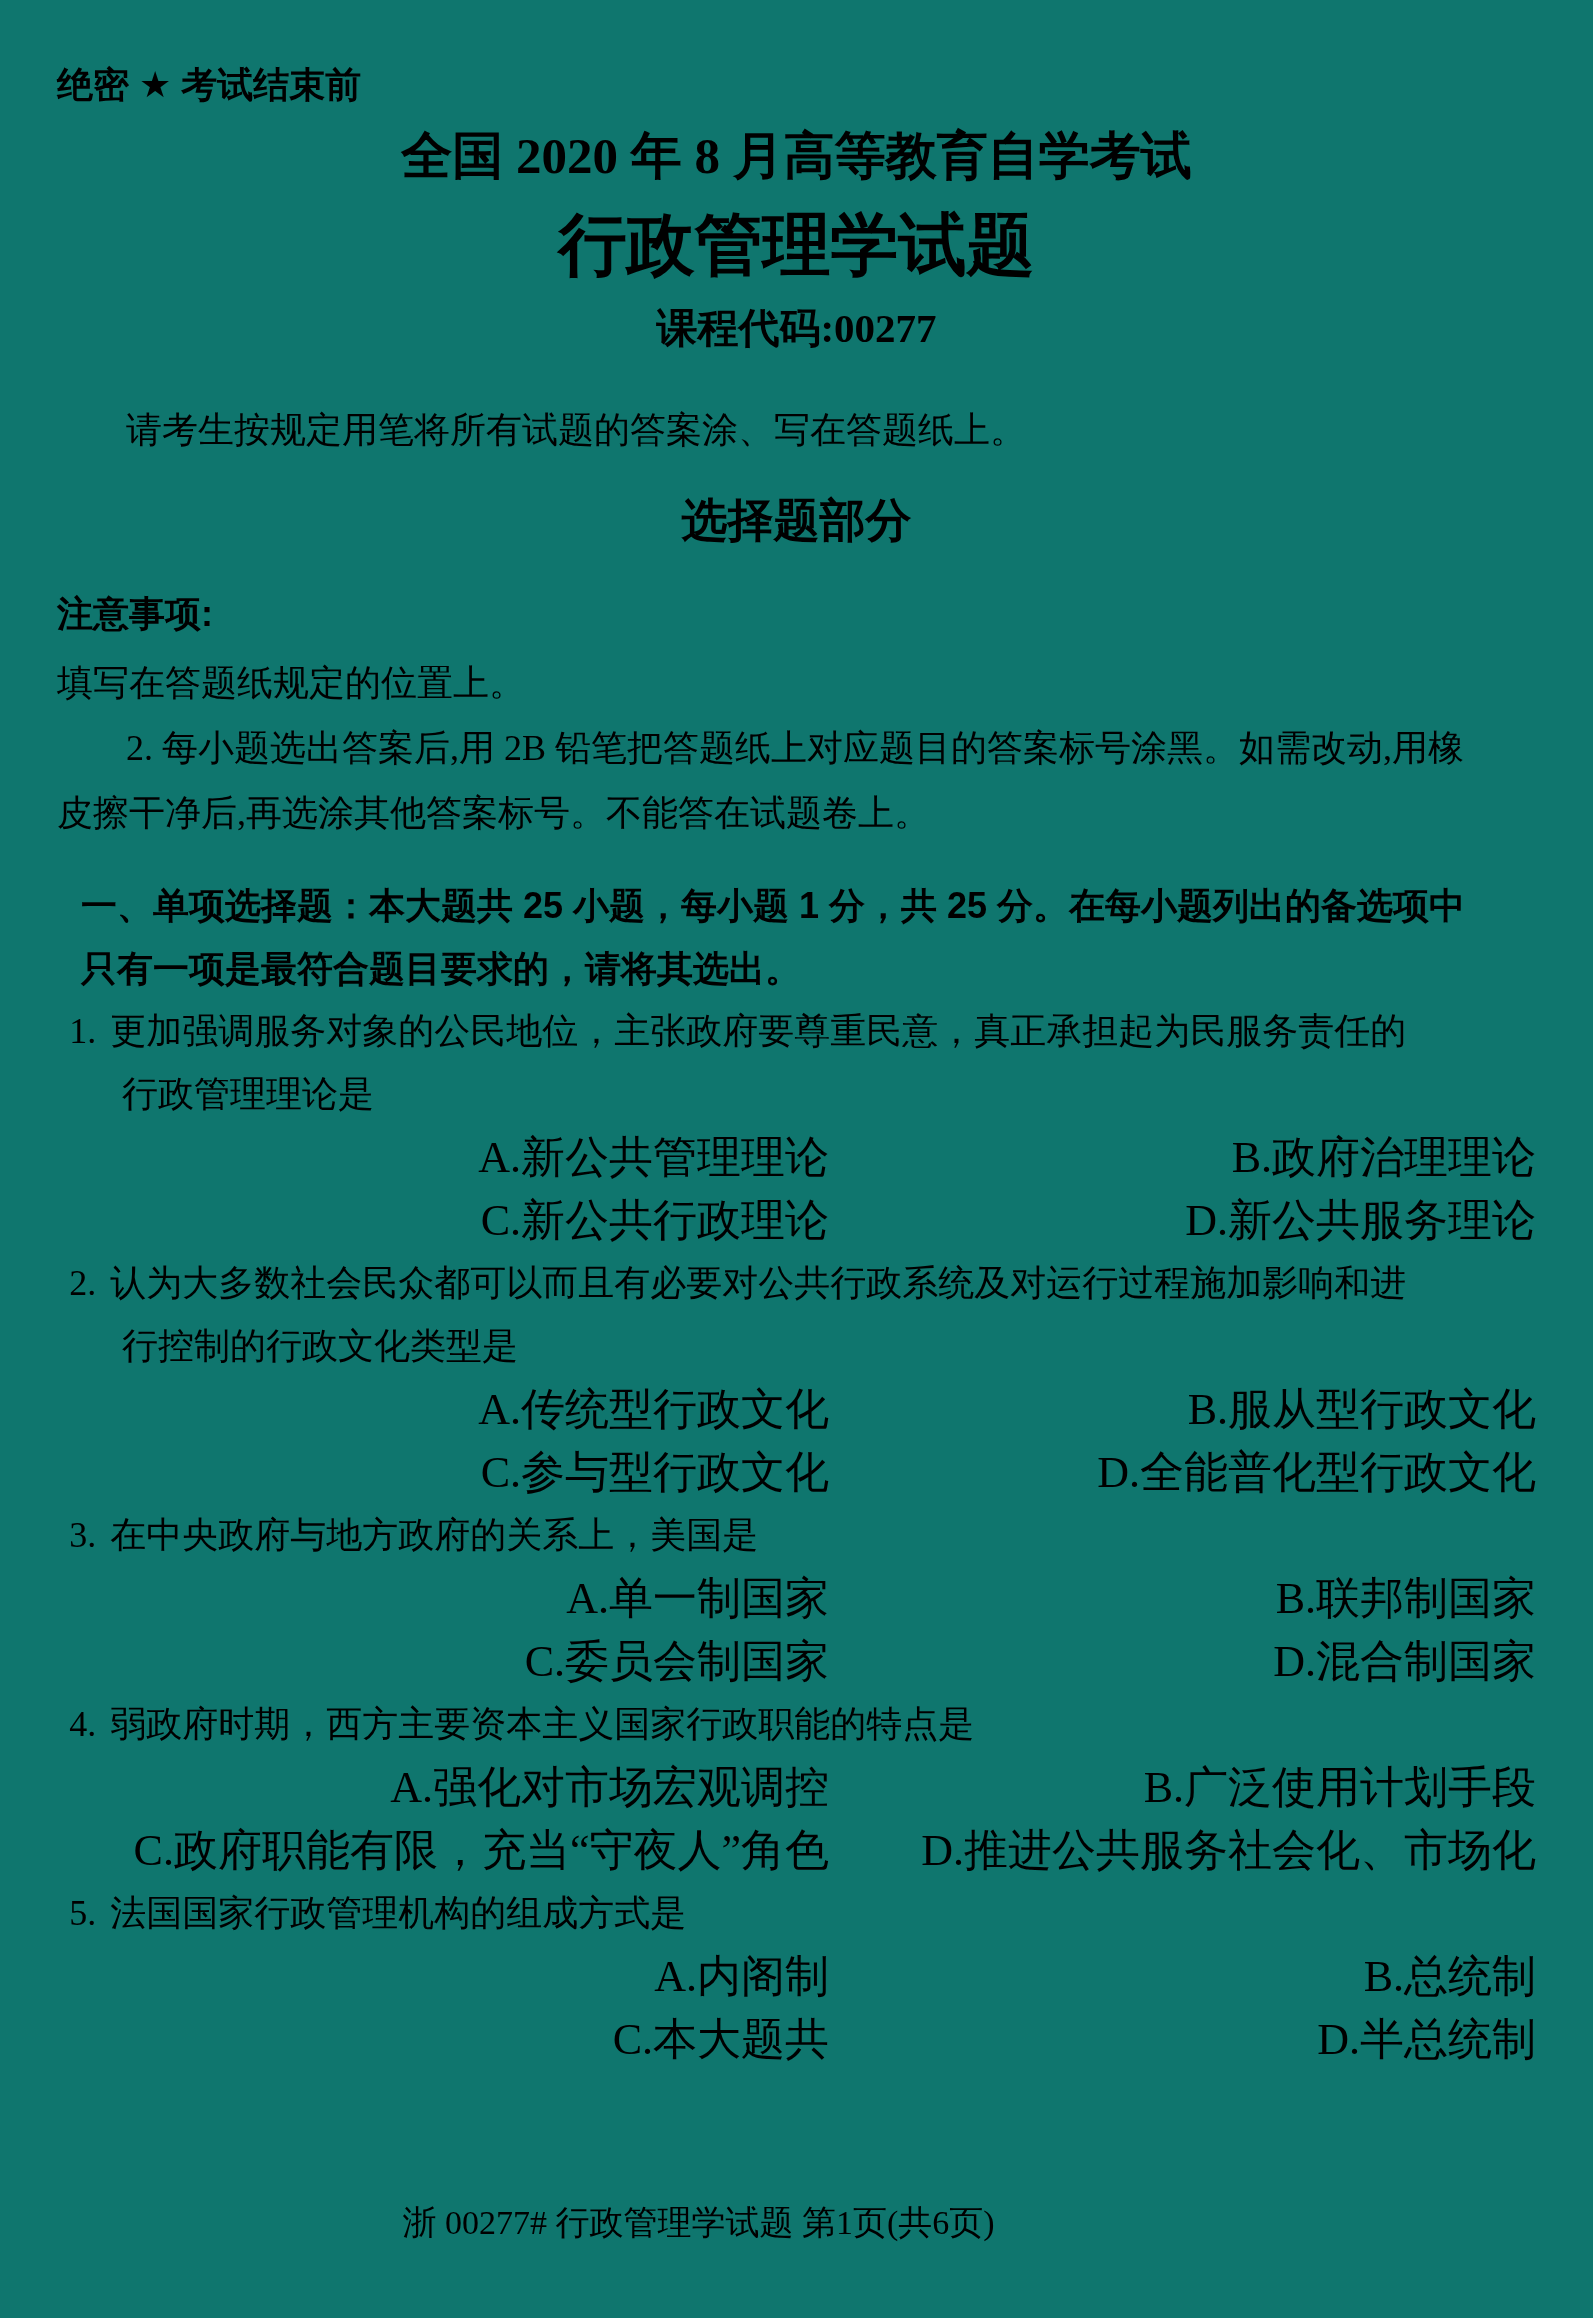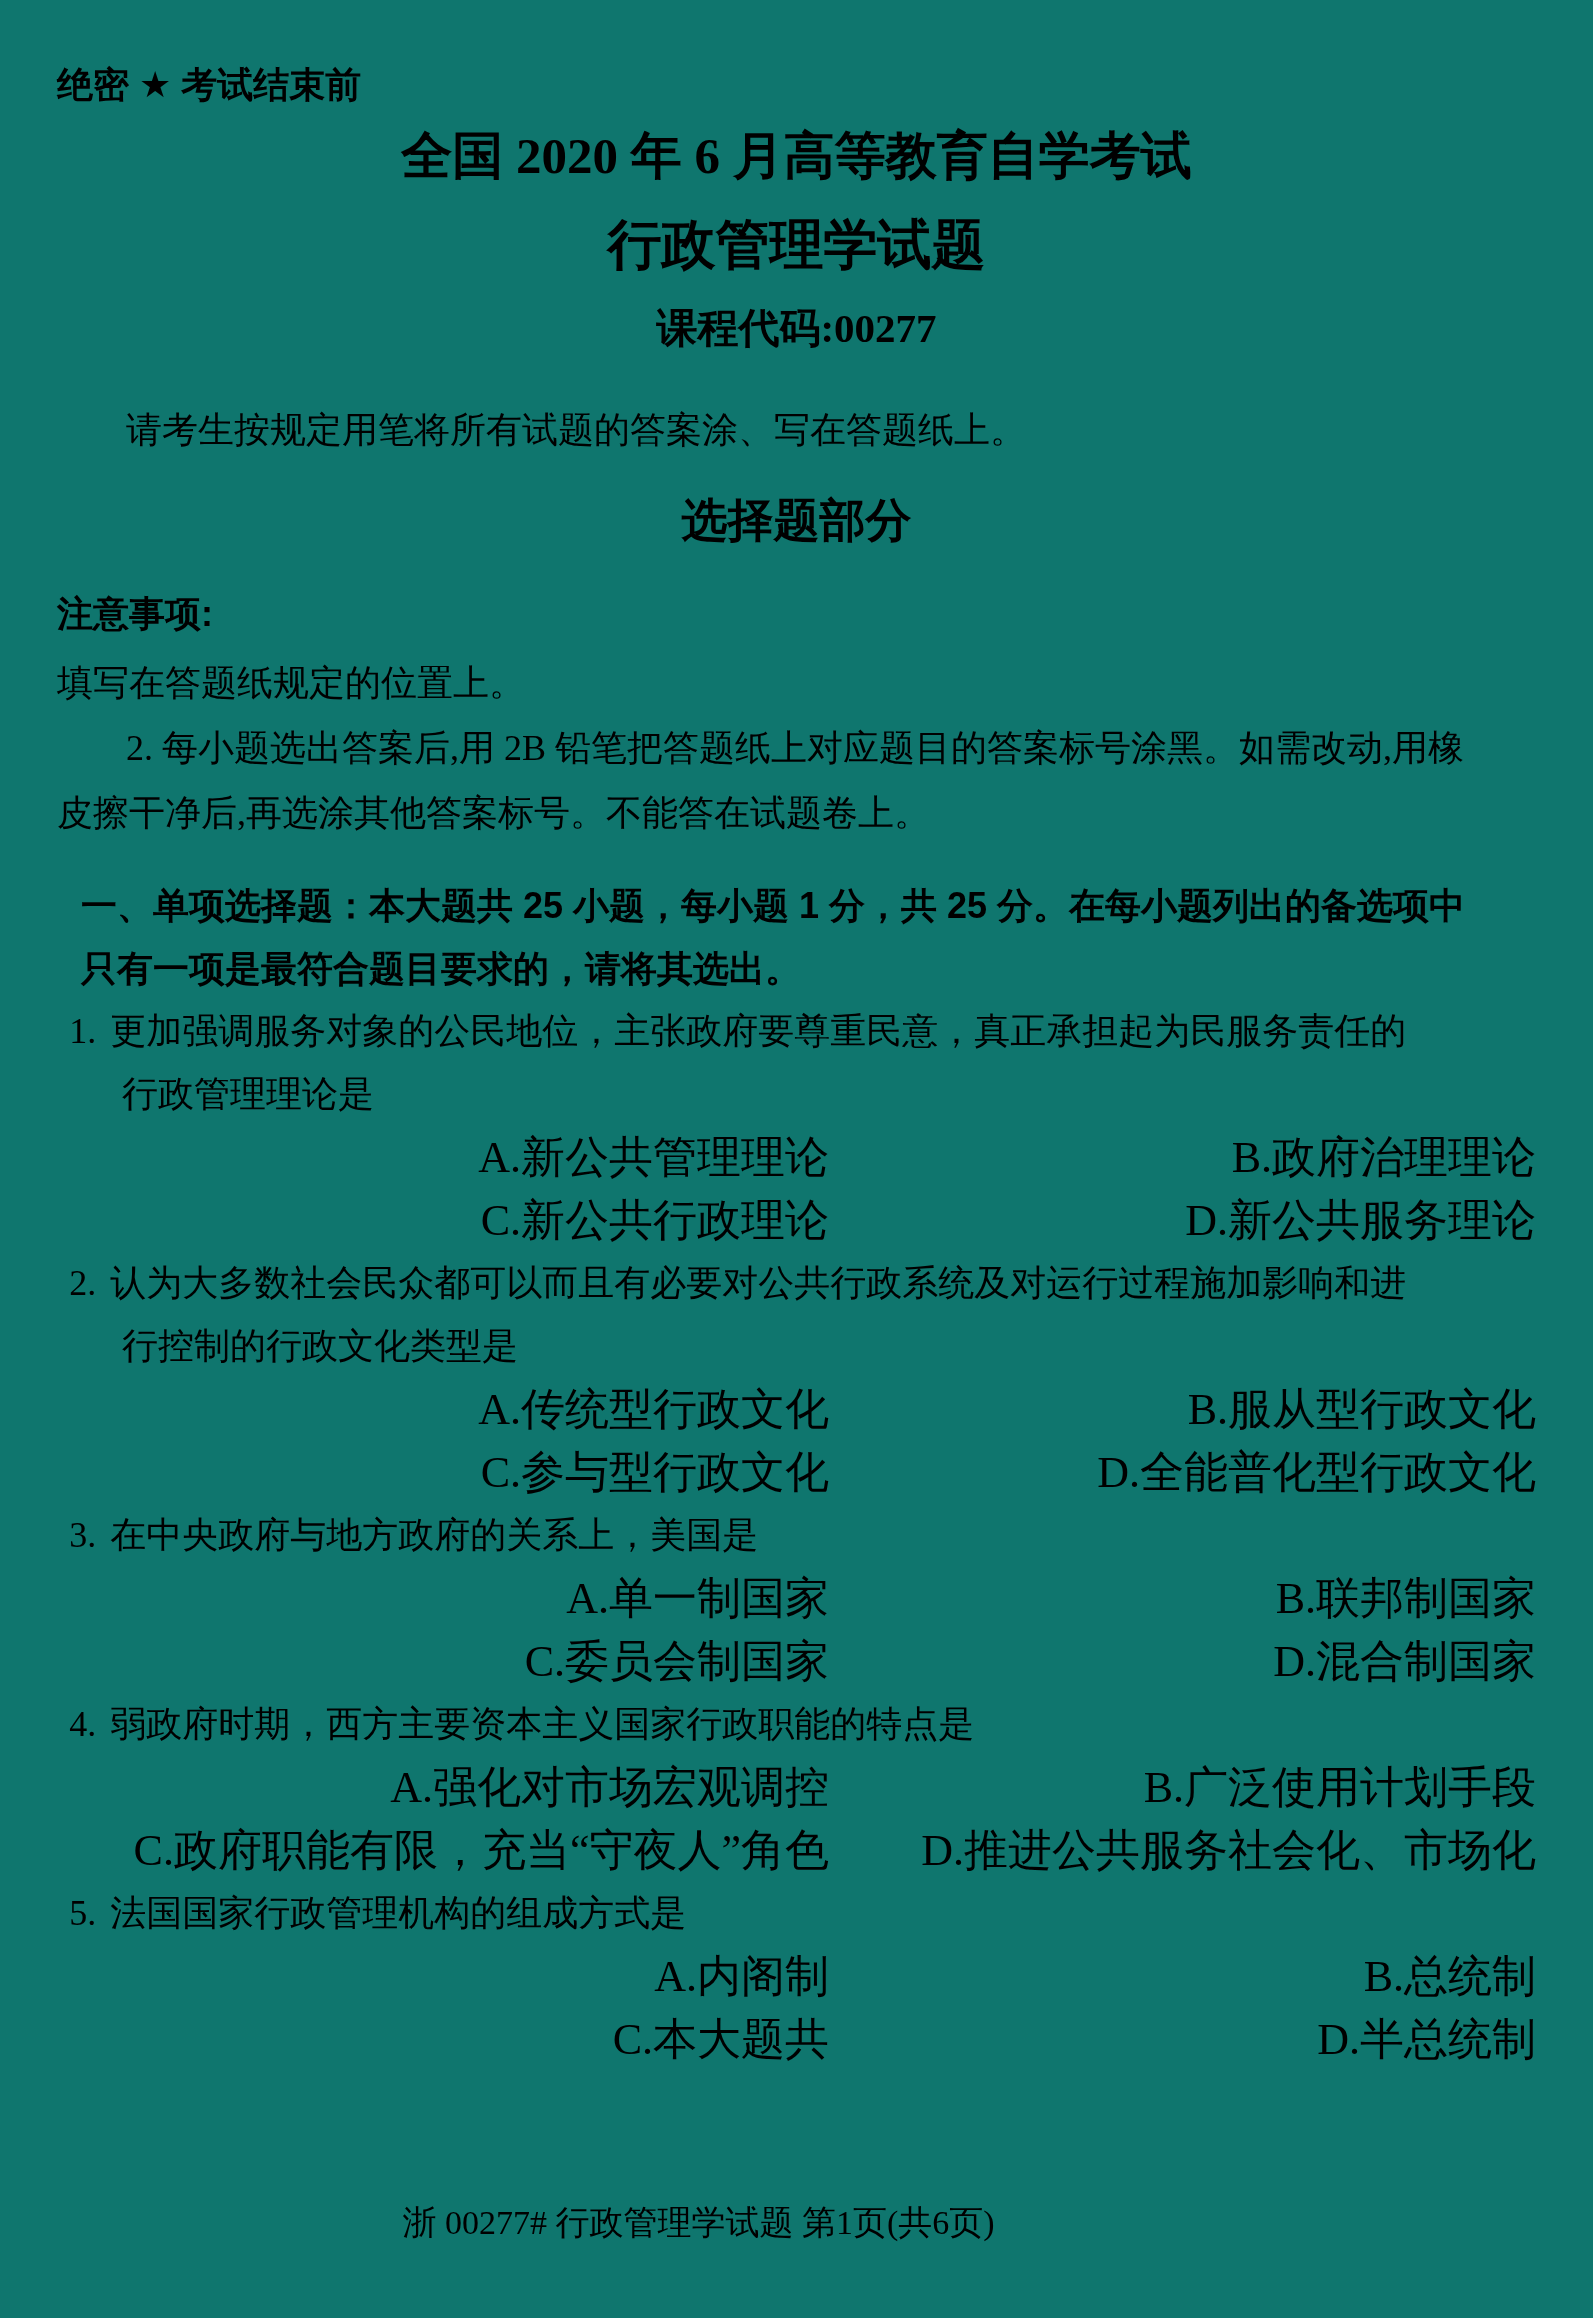--- a/index.html
+++ b/index.html
@@ -10,21 +10,21 @@
     font-family: "Liberation Serif", "DejaVu Serif", serif;
     position: relative; overflow: hidden;
   }
   .page { position: relative; width: 1593px; height: 2319px; padding: 65px 57px 0 57px; background:#0f766e; }
 
   .security {
     font-family: "Liberation Sans", "DejaVu Sans", sans-serif;
     font-size: 36px; font-weight: 700; line-height: 39px;
   }
   .exam-title  { margin-top: 24.5px; text-align: center; font-size: 51px; font-weight: 700; line-height: 54px; }
-  .subject-title { margin-top: 24.5px; text-align: center; font-size: 54px; font-weight: 700; line-height: 77px; }
+  .subject-title { margin-top: 24.5px; text-align: center; font-size: 68px; font-weight: 700; line-height: 77px; }
   .course-code { margin-top: 23px; text-align: center; font-size: 41px; font-weight: 700; line-height: 43px; }
 
   .instruction { margin-top: 61px; font-size: 36px; line-height: 39px; text-indent: 69px; }
 
   .section-title {
     margin-top: 46px; text-align: center;
     font-family: "Liberation Sans", "DejaVu Sans", sans-serif;
     font-size: 46px; font-weight: 700; line-height: 49px;
   }
 
@@ -59,21 +59,21 @@
     transform: translateX(-98px);
   }
 </style>
 </head>
 <body>
 
 <div class="page">
 
   <div class="security">绝密 ★ 考试结束前</div>
 
-  <div class="exam-title">全国 2020 年 6 月高等教育自学考试</div>
+  <div class="exam-title">全国 2020 年 8 月高等教育自学考试</div>
 
   <div class="subject-title">行政管理学试题</div>
 
   <div class="course-code">课程代码:00277</div>
 
   <p class="instruction">请考生按规定用笔将所有试题的答案涂、写在答题纸上。</p>
 
   <div class="section-title">选择题部分</div>
 
   <div class="notes-title">注意事项:</div>

